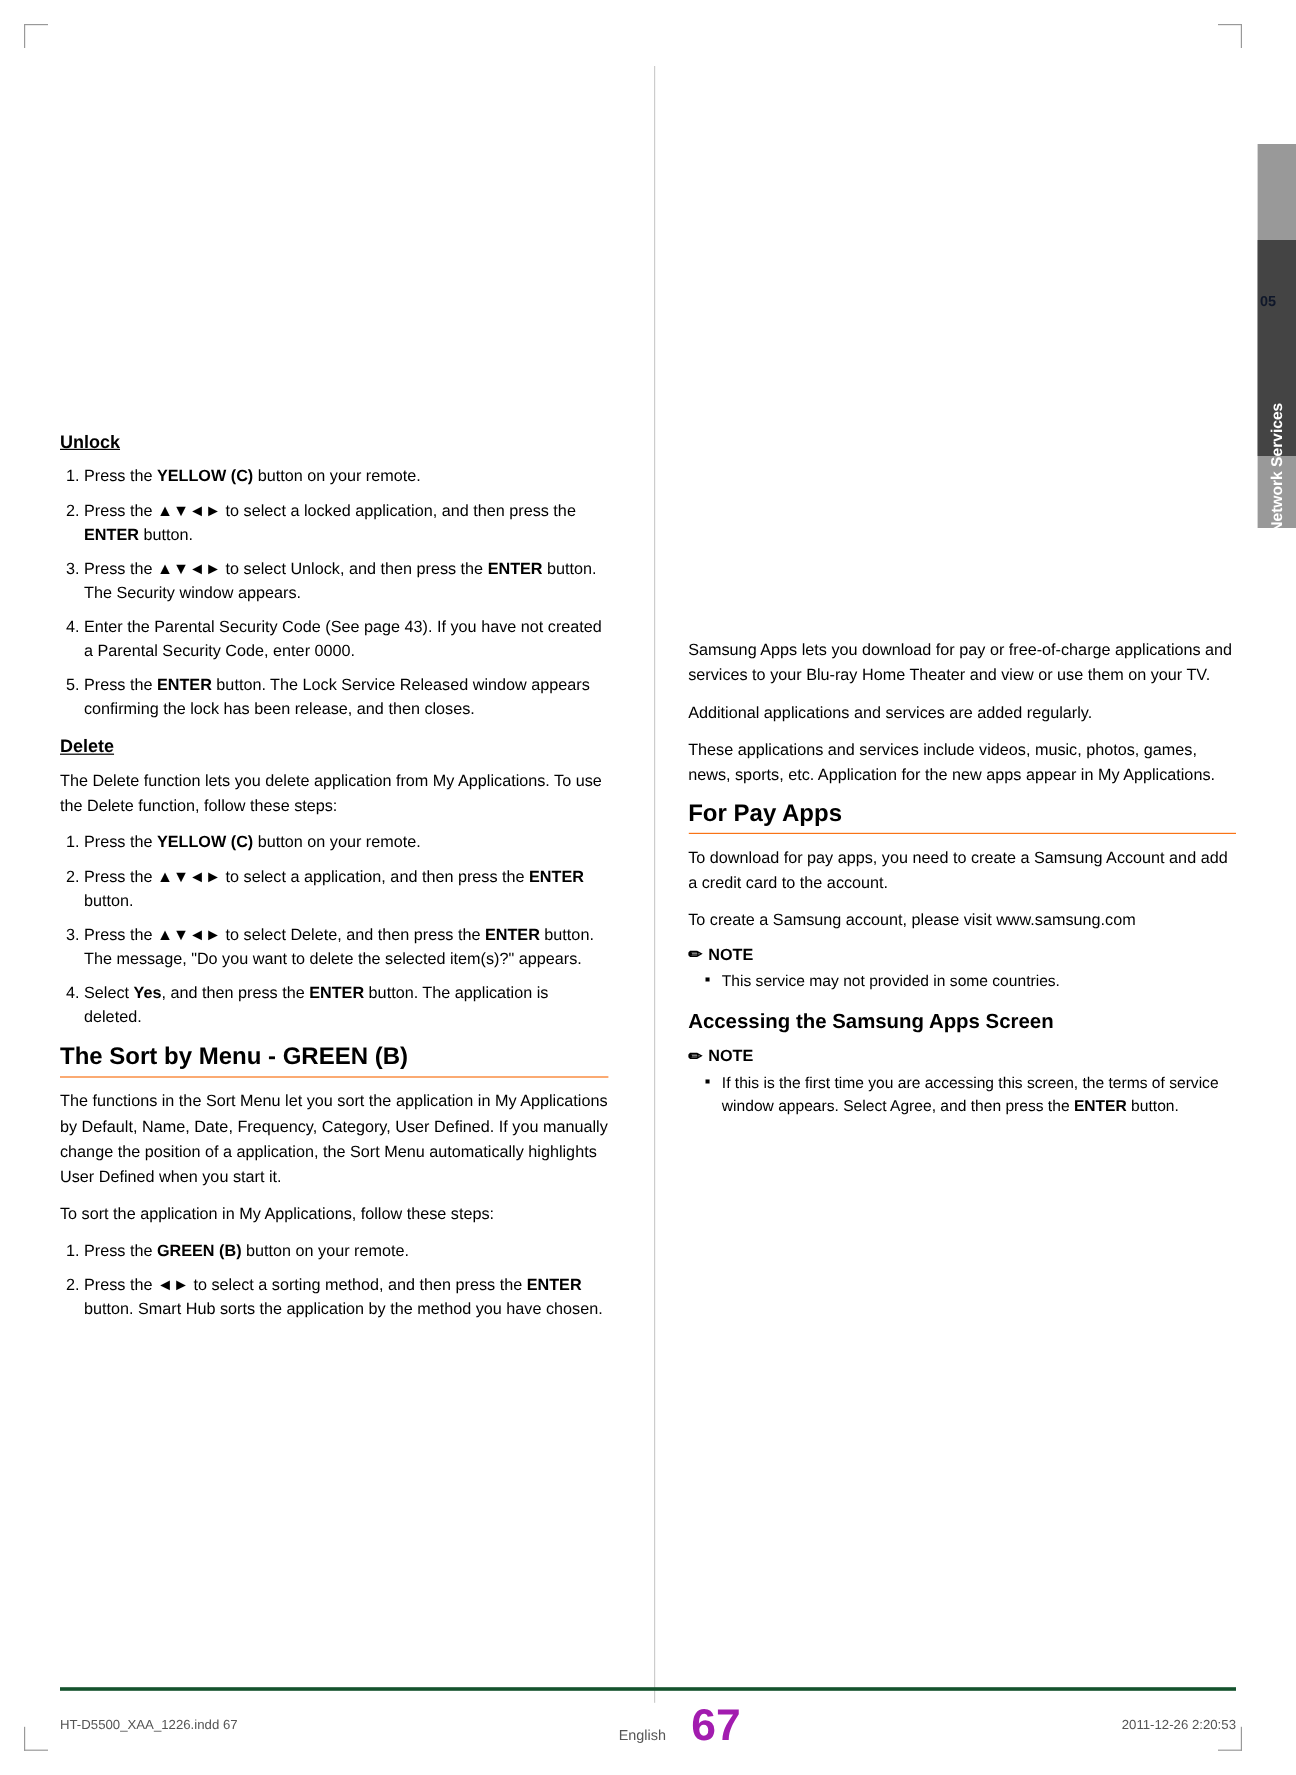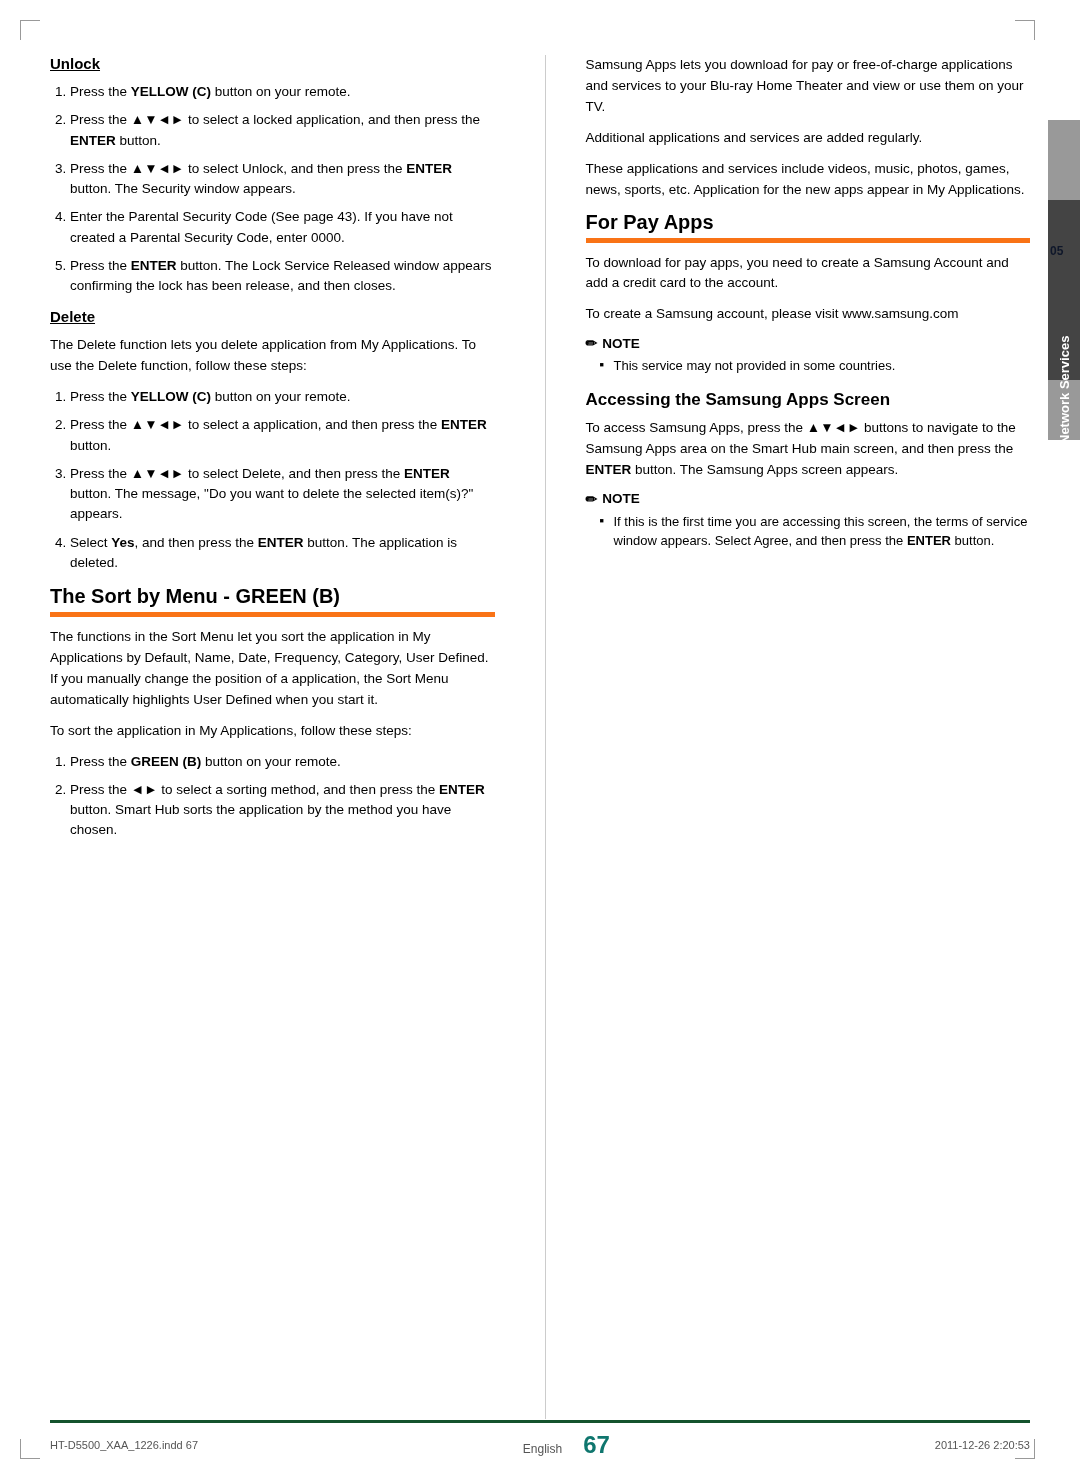--- a/index.html
+++ b/index.html
@@ -67,21 +67,22 @@
       padding-top: 4px;
     }
     
     .main-content {
       position: absolute;
       top: 55px;
       left: 50px;
       right: 50px;
       bottom: 60px;
       display: flex;
-      gap: 30px;
+      gap: 18px;
+      align-items: center;
     }
     .left-col {
       flex: 1;
       padding-right: 20px;
     }
     .right-col {
       flex: 1;
       padding-left: 10px;
     }
     
@@ -102,21 +103,21 @@
       color: #fff;
       font-size: 14px;
       font-weight: bold;
       padding: 4px 12px;
       margin-bottom: 10px;
       text-align: center;
     }
     .section-heading-line {
       font-size: 20px;
       font-weight: bold;
-      border-bottom: 5px solid #f97316;
+      border-bottom: 1px solid #f97316;
       padding-bottom: 4px;
       margin-bottom: 10px;
     }
     .subsection-heading {
       font-size: 17px;
       font-weight: bold;
       margin-bottom: 8px;
       margin-top: 14px;
     }
     
@@ -179,23 +180,23 @@
       right: 50px;
       display: flex;
       justify-content: space-between;
       align-items: center;
       border-top: 3px solid #14532d;
       padding-top: 8px;
       font-size: 11px;
       color: #555;
     }
     .page-number {
-      font-size: 24px;
-      font-weight: bold;
-      color: #0f766e;
+      font-size: 37px;
+      font-weight: bold;
+      color: #a21caf;
     }
     
     .corner-tl, .corner-tr, .corner-bl, .corner-br {
       position: absolute;
       width: 20px;
       height: 20px;
     }
     .corner-tl { top: 20px; left: 20px; border-top: 1px solid #999; border-left: 1px solid #999; }
     .corner-tr { top: 20px; right: 45px; border-top: 1px solid #999; border-right: 1px solid #999; }
     .corner-bl { bottom: 20px; left: 20px; border-bottom: 1px solid #999; border-left: 1px solid #999; }
@@ -276,21 +277,20 @@
           <span class="note-icon">✏</span>
           <span>NOTE</span>
         </div>
         <ul class="note-list">
           <li>This service may not provided in some countries.</li>
         </ul>
       </div>
 
       <div>
         <div class="subsection-heading">Accessing the Samsung Apps Screen</div>
-        <p>To access Samsung Apps, press the ▲▼◄► buttons to navigate to the Samsung Apps area on the Smart Hub main screen, and then press the <b>ENTER</b> button. The Samsung Apps screen appears.</p>
       </div>
 
       <div class="note-section">
         <div class="note-title">
           <span class="note-icon">✏</span>
           <span>NOTE</span>
         </div>
         <ul class="note-list">
           <li>If this is the first time you are accessing this screen, the terms of service window appears. Select Agree, and then press the <b>ENTER</b> button.</li>
         </ul>

